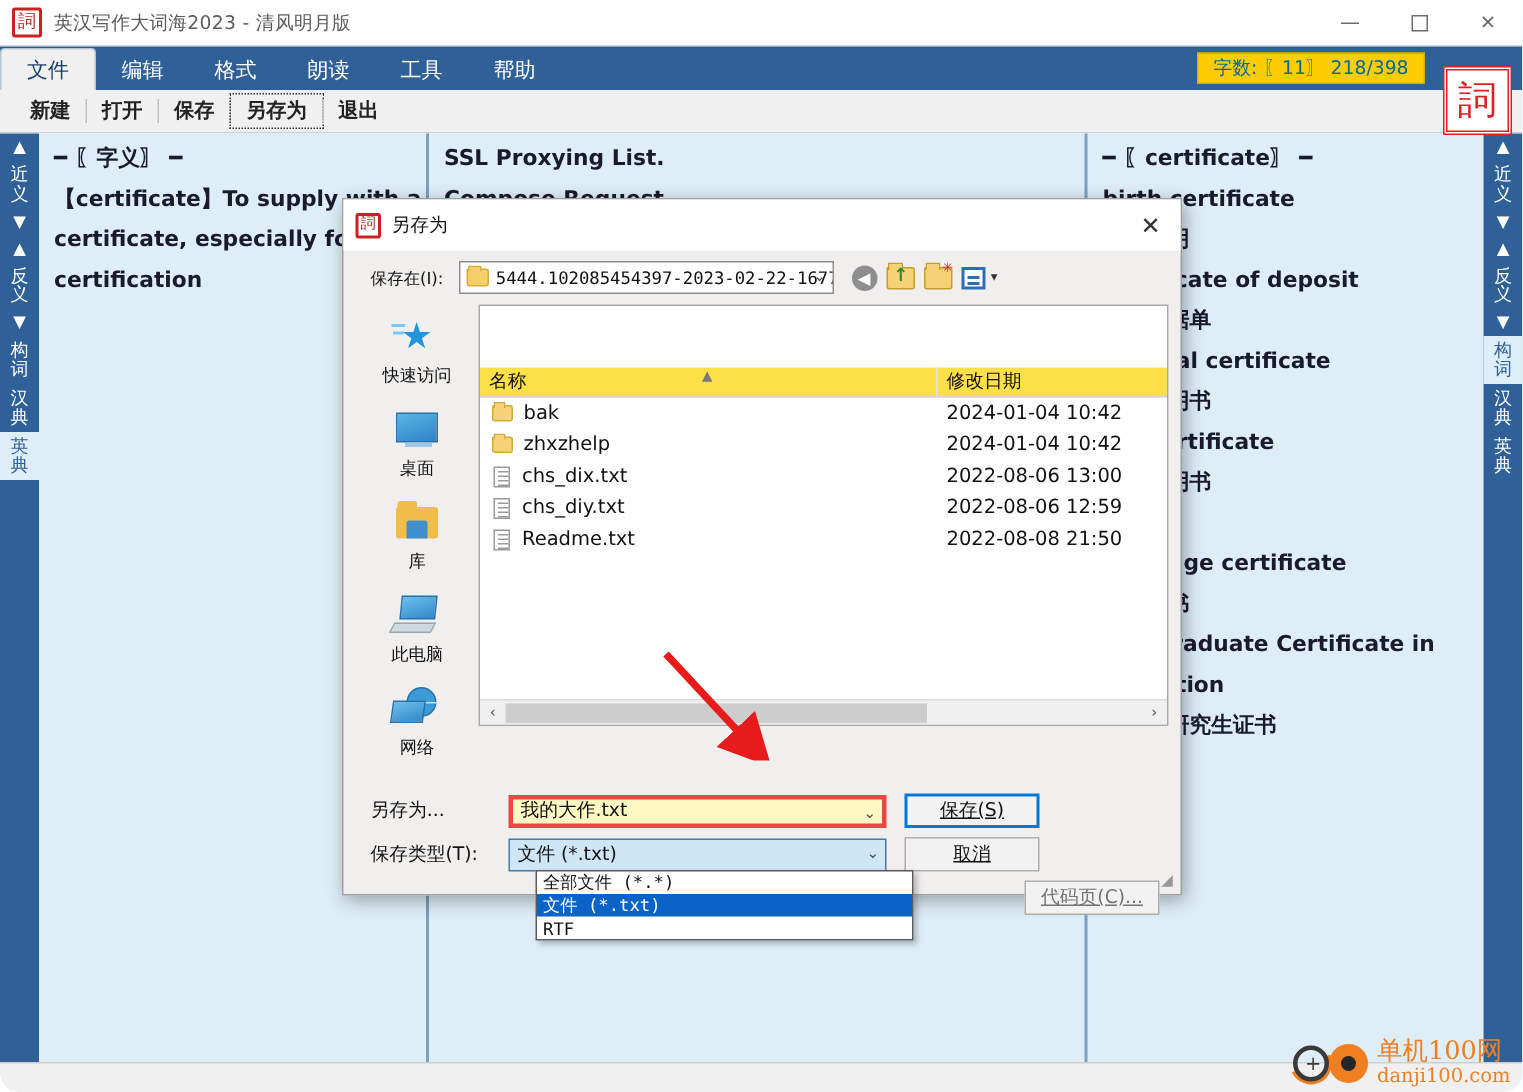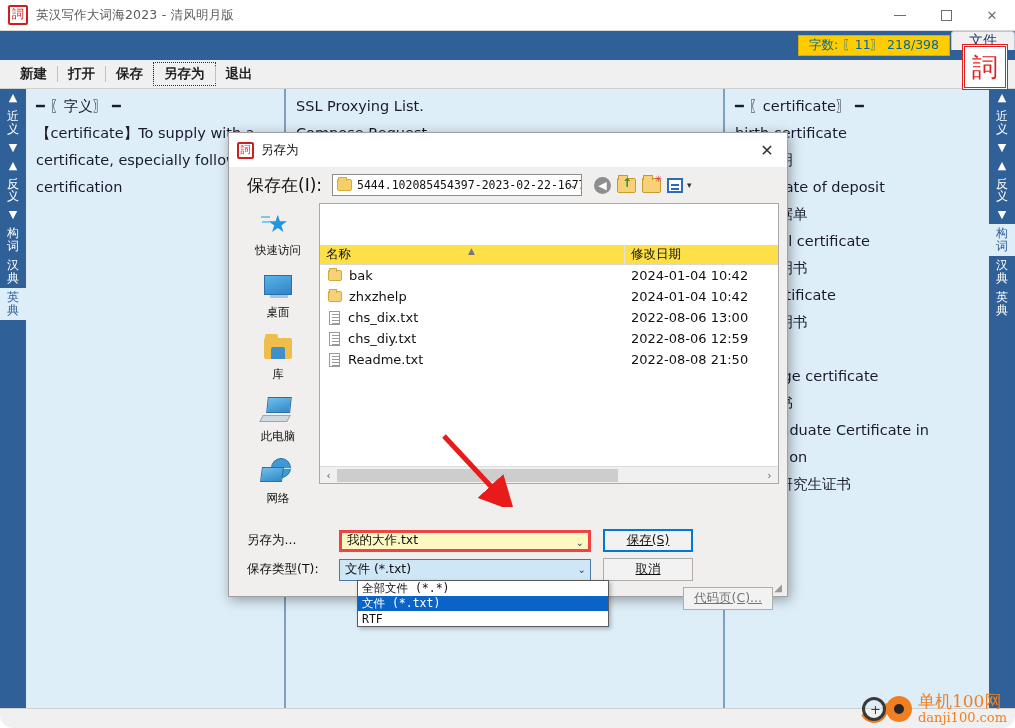--- a/index.html
+++ b/index.html
@@ -48,21 +48,21 @@
     justify-content: center; color: #6d6d6d; font-size: 13px;
     font-family: "DejaVu Sans", sans-serif;
   }
   .wbtn .box { width: 11px; height: 11px; border: 1px solid #6d6d6d; }
   .wbtn .dash { width: 12px; height: 1px; background: #6d6d6d; }
 
   
   .menubar {
     position: absolute; left: 0; top: 31px; width: 1015px; height: 30px;
     background: #2f6098;
-    display: flex; align-items: flex-end; flex-direction: column;
+    display: flex; align-items: flex-end;
   }
   .menu-item {
     height: 28px; padding: 0 17px; color: #ffffff; font-size: 14px;
     display: flex; align-items: center;
     font-family: "DejaVu Sans", sans-serif;
   }
   .menu-item.active {
     background: #f0f0f0; color: #1b3f6b;
     border-top: 1px solid #b9c6d4; border-left: 1px solid #b9c6d4;
     border-right: 1px solid #b9c6d4;
@@ -118,20 +118,21 @@
     justify-content: center; line-height: 1.08; padding: 3px 0;
     font-family: "DejaVu Sans", sans-serif;
   }
   .rail-btn.sel { background: #ddeef8; color: #2f6098; }
   .rail-arrow { font-size: 11px; padding: 3px 0; }
 
   .panes {
     position: absolute; left: 26px; top: 0; right: 26px; height: 619px;
     background: #deeef8;
     display: flex;
+    font-weight: bold;
   }
   .pane {
     height: 619px; overflow: hidden; position: relative;
     padding: 4px 8px 0 10px;
     font-size: 14.5px; color: #1a1a2e; line-height: 27px;
     font-family: "DejaVu Sans", sans-serif;
   }
   .pane-div { width: 2px; height: 619px; background: #7d9fc0; flex: none; }
   .pane.p1 { width: 258px; }
   .pane.p2 { width: 437px; }
@@ -204,21 +205,21 @@
   .dlg-close {
     position: absolute; right: 0; top: 0; width: 40px; height: 34px;
     display: flex; align-items: center; justify-content: center;
     font-size: 16px; color: #333;
   }
   .dlg-body { padding: 0; }
 
   .lookin-row {
     height: 36px; display: flex; align-items: center; padding: 0 8px 0 18px;
   }
-  .lookin-label { font-size: 17px; color: #111; margin-right: 10px; }
+  .lookin-label { font-size: 11px; color: #111; margin-right: 10px; }
   .lookin-combo {
     width: 250px; height: 22px; background: #ffffff;
     border: 1px solid #8d8d8d; display: flex; align-items: center;
     padding-left: 4px; position: relative;
   }
   .folder-ico {
     width: 15px; height: 12px; background: #f5cf6a;
     border: 1px solid #d8ab3c; border-radius: 1px 2px 2px 2px;
     position: relative; flex: none; margin-right: 5px;
   }

